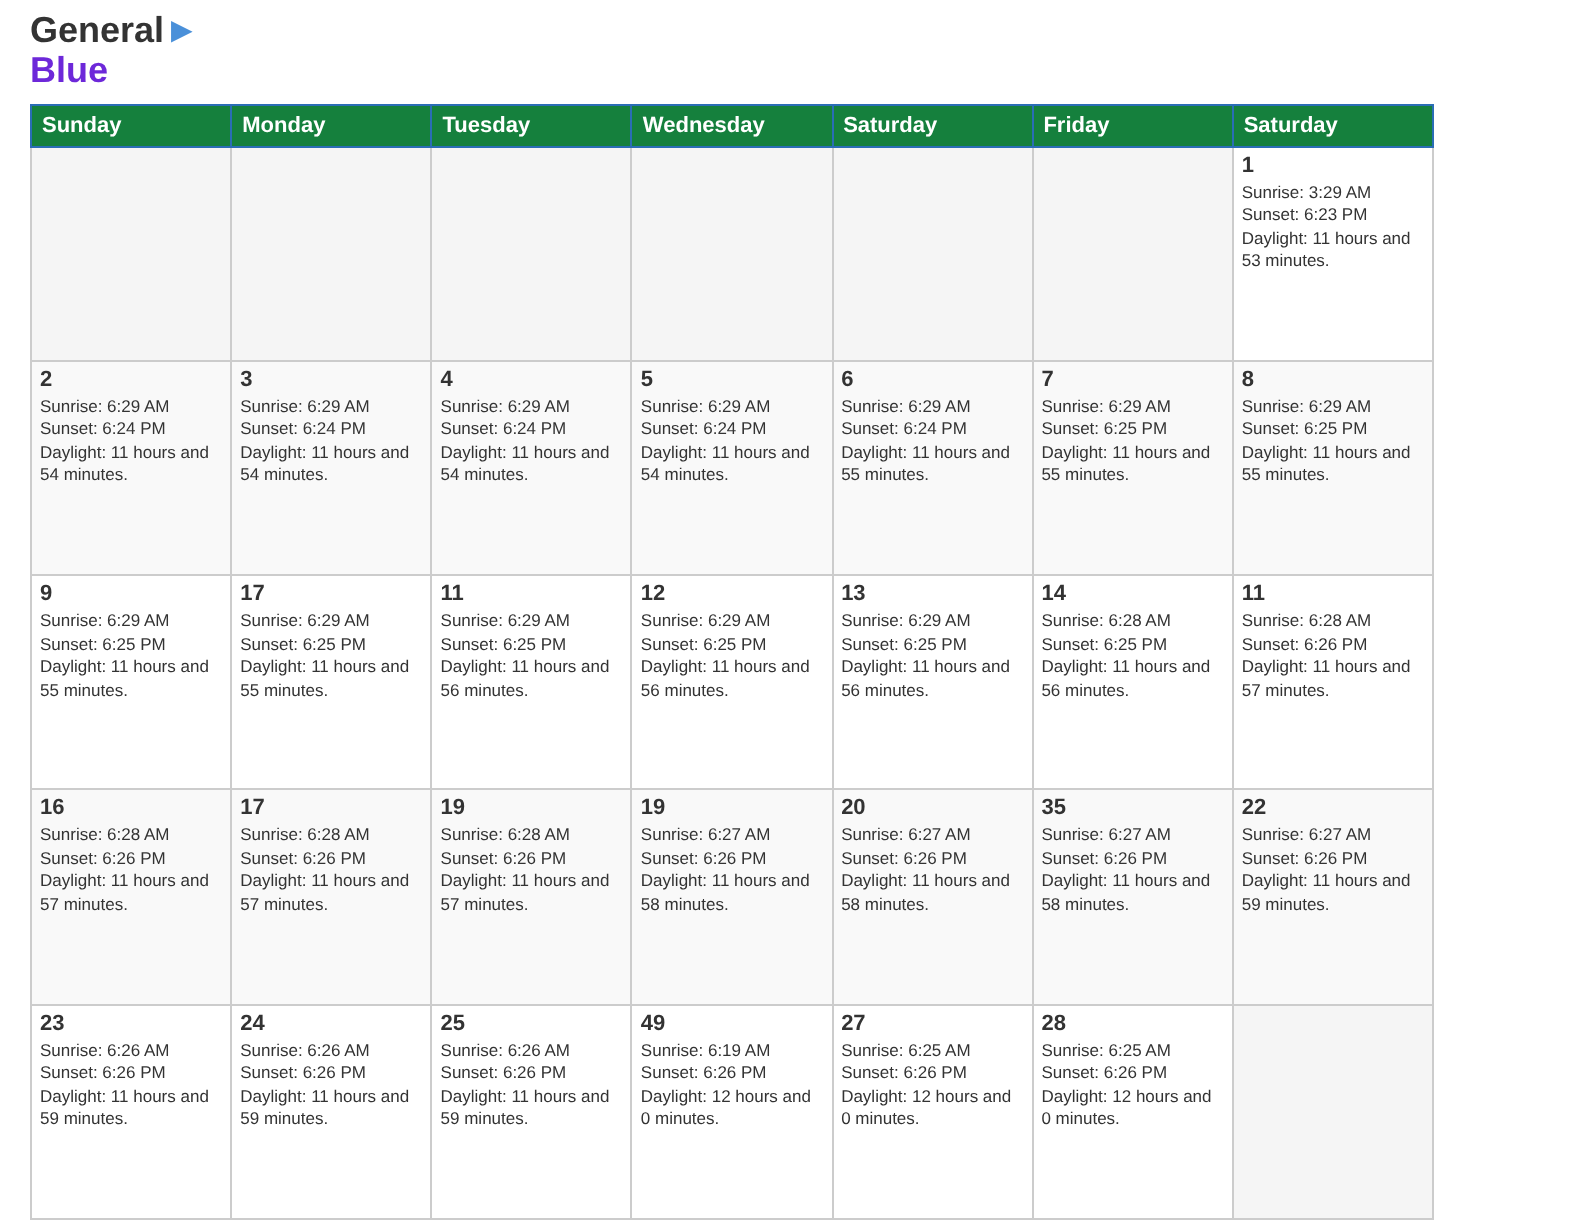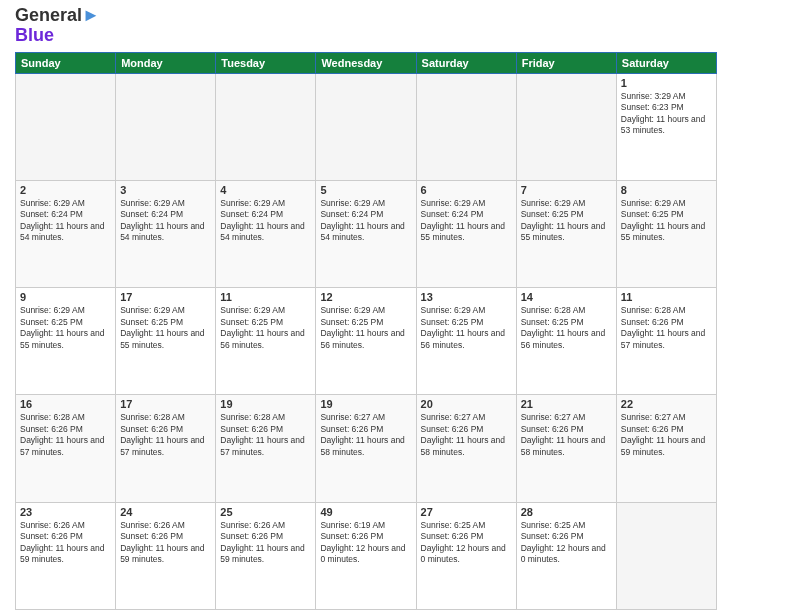--- a/index.html
+++ b/index.html
@@ -277,21 +277,21 @@
 and 58 minutes.</div>
           </td>
           <td>
             <span class="day-num">20</span>
             <div class="cell-text">Sunrise: 6:27 AM
 Sunset: 6:26 PM
 Daylight: 11 hours
 and 58 minutes.</div>
           </td>
           <td>
-            <span class="day-num">21</span>
+            <span class="day-num">35</span>
             <div class="cell-text">Sunrise: 6:27 AM
 Sunset: 6:26 PM
 Daylight: 11 hours
 and 58 minutes.</div>
           </td>
           <td>
             <span class="day-num">22</span>
             <div class="cell-text">Sunrise: 6:27 AM
 Sunset: 6:26 PM
 Daylight: 11 hours

